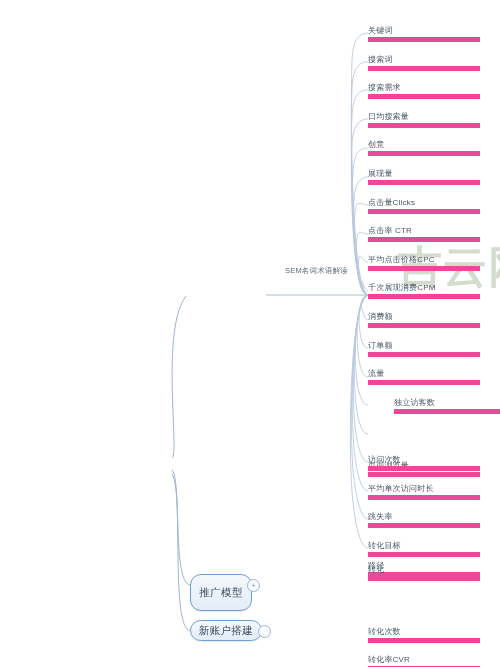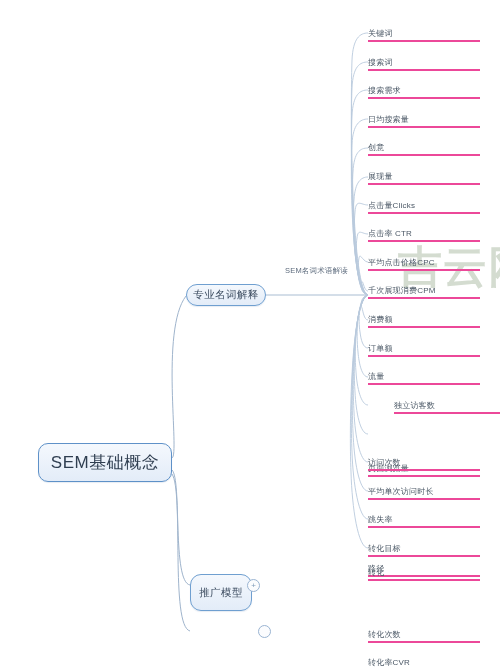--- a/index.html
+++ b/index.html
@@ -78,21 +78,21 @@
   }
   .link-label.l1{left:285px;top:266px;}
 
   
   .leaf{
     position:absolute;
     left:368px;
     width:112px;
     height:20px;
     box-sizing:border-box;
-    border-bottom:2px solid #ec4899;
+    border-bottom:5px solid #ec4899;
     color:#4a5765;
     font-size:8px;
     letter-spacing:.2px;
     white-space:nowrap;
     display:flex;align-items:flex-end;
     padding-bottom:1px;
   }
 </style>
 </head>
 <body>
@@ -128,28 +128,27 @@
       <path d="M368,295 C354,299 352,380 354,412 C355,436 360,462 368,462"></path>
       <path d="M368,295 C353,299 351,395 353,432 C354,460 359,491 368,491"></path>
       <path d="M368,295 C352,300 350,410 352,452 C353,484 359,519 368,519"></path>
       <path d="M368,295 C351,300 349,425 351,472 C352,508 358,548 368,548"></path>
     </g>
 
   </svg>
 
   <div class="watermark">吉云网</div>
 
-  <div class="node root">SEM基础概念</div>
 
-  <div class="node branch b1">专业名词解释</div>
   <div class="link-label l1">SEM名词术语解读</div>
 
   <div class="node branch b2">推广模型</div>
   <div class="collapse c1">+</div>
 
+  <div class="node branch b3">新账户搭建</div>
   <div class="collapse c2"></div>
 
   <div id="leaf-layer">
       <div class="leaf" style="top: 22px;">关键词</div>
       <div class="leaf" style="top: 50.6px;">搜索词</div>
       <div class="leaf" style="top: 79.2px;">搜索需求</div>
       <div class="leaf" style="top: 107.8px;">日均搜索量</div>
       <div class="leaf" style="top: 136.4px;">创意</div>
       <div class="leaf" style="top: 165px;">展现量</div>
       <div class="leaf" style="top: 193.6px;">点击量Clicks</div>

